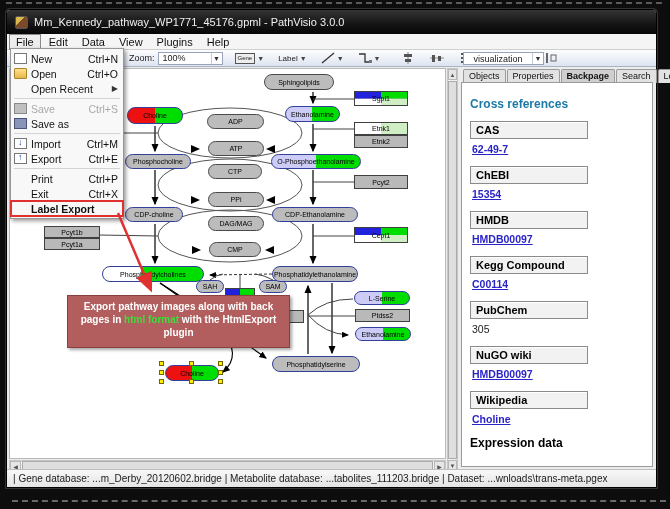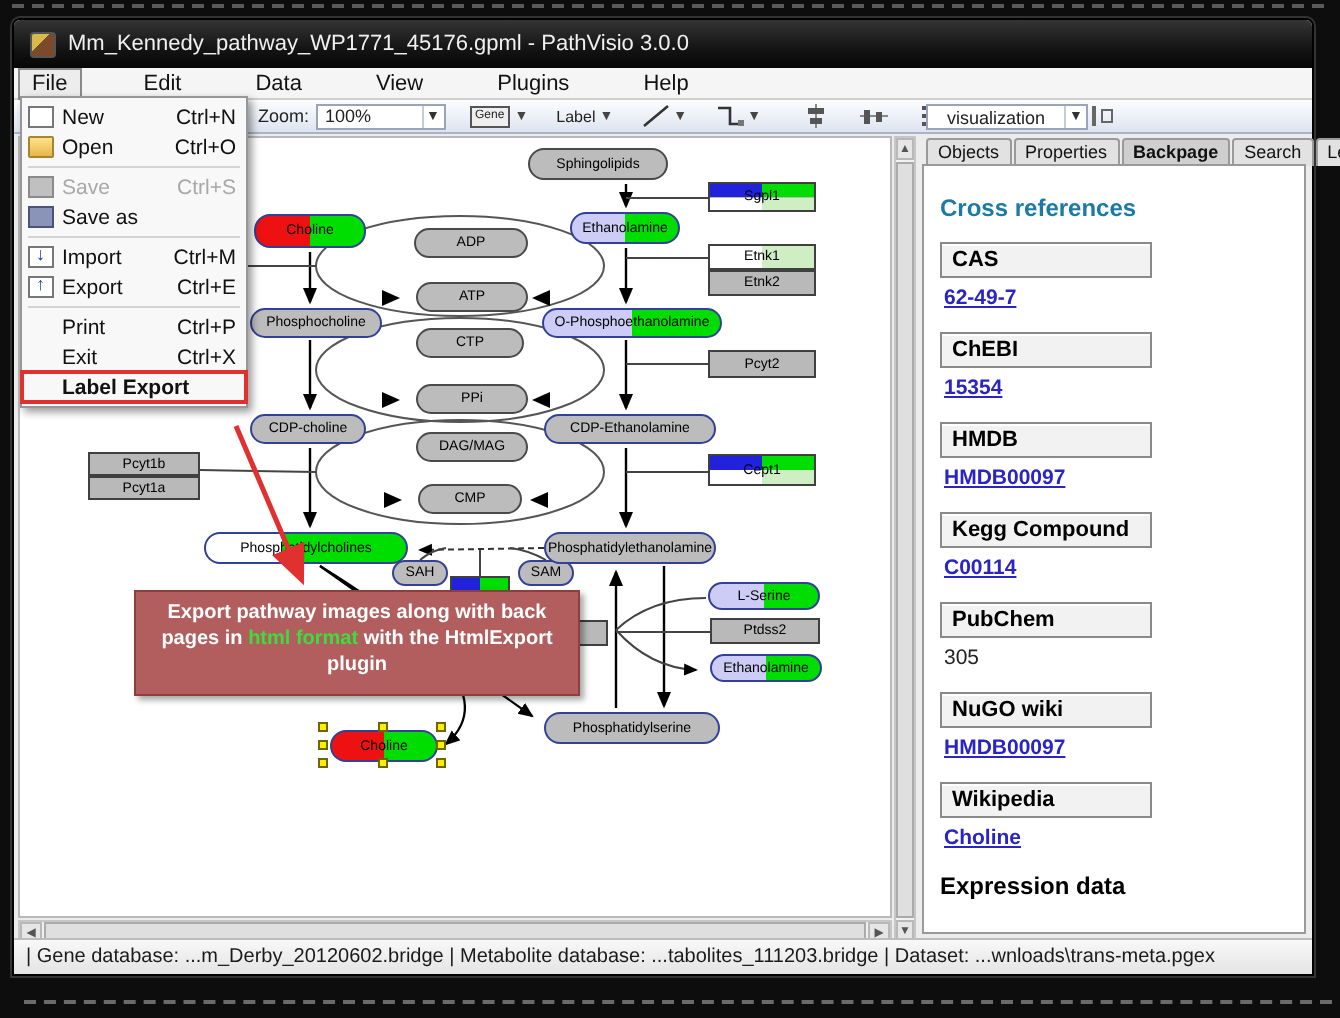--- a/index.html
+++ b/index.html
@@ -6,21 +6,21 @@
   html,body { width:670px; height:509px; background:#0d0d0d; font-family:"Liberation Sans", sans-serif; overflow:hidden; }
   #screenshot { position:relative; width:670px; height:509px; background:#0d0d0d; }
   .edge-dash-top { position:absolute; left:6px; right:8px; top:2px; border-top:2px dashed #5a5a5a; }
   .edge-dash-bottom { position:absolute; left:12px; right:4px; top:500px; border-top:2px dashed #6a6a6a; }
 
   
   .window { position:absolute; left:6px; top:9px; width:651px; height:479px; background:#ececec; border:1px solid #000; border-radius:4px 4px 0 0; box-shadow:0 0 0 1px #333; }
   .titlebar { position:absolute; left:0; top:0; right:0; height:24px; background:linear-gradient(#343434,#141414 60%,#060606); border-radius:3px 3px 0 0; display:flex; align-items:center; padding:0 8px; }
   .app-icon { width:13px; height:13px; margin-right:6px; border-radius:2px; background:linear-gradient(135deg,#d8b94a 0 40%,#7a4a2a 40% 100%); border:1px solid #555; }
   .title-text { color:#f0f0f0; font-size:11px; white-space:nowrap; }
-  .menubar { position:absolute; left:0; top:24px; right:0; height:16px; background:#f5f5f5; border-bottom:1px solid #cfcfcf; display:flex; align-items:center; font-size:11px; color:#111;gap:23px; }
+  .menubar { position:absolute; left:0; top:24px; right:0; height:16px; background:#f5f5f5; border-bottom:1px solid #cfcfcf; display:flex; align-items:center; font-size:11px; color:#111; }
   .menubar .mitem { padding:1px 6px; margin-left:2px; }
   .menubar .mitem.active { border:1px solid #8a8a8a; background:#ededed; }
   .toolbar { position:absolute; left:0; top:40px; right:0; height:17px; background:linear-gradient(#fdfdfe,#dde4f0); border-bottom:1px solid #a9b4c8; display:flex; align-items:center; font-size:9px; color:#222; }
   .tb-label { margin-left:122px; font-size:9px; }
   .combo { display:flex; align-items:center; background:#fff; border:1px solid #9aa4b8; height:13px; margin-left:3px; }
   .combo .val { padding:0 4px; font-size:9px; min-width:52px; }
   .combo .drop { width:11px; height:11px; font-size:7px; color:#333; display:flex; align-items:center; justify-content:center; border-left:1px solid #c4ccd8; }
   .tb-btn { display:flex; align-items:center; margin-left:10px; height:14px; padding:0 2px; }
   .tb-btn .caret { font-size:7px; color:#444; margin-left:2px; }
   .gene-chip { border:1px solid #555; background:#eee; font-size:6px; padding:0 2px; line-height:9px; }
@@ -64,21 +64,21 @@
   .vscroll .thumb { position:absolute; top:12px; bottom:12px; left:0; right:0; background:#dfdfdf; border:1px solid #ababab; }
 
   
   .panel { position:absolute; left:452px; top:0; right:1px; bottom:0; background:#ececec; }
   .tabs { position:absolute; left:4px; top:2px; right:2px; height:14px; display:flex; font-size:9px; color:#111; }
   .tab { border:1px solid #9a9a9a; border-bottom:none; background:#e2e2e2; padding:1px 5px; margin-right:1px; border-radius:2px 2px 0 0; }
   .tab.active { background:#cfcfcf; font-weight:bold; }
   .panel-content { position:absolute; left:2px; right:2px; top:15px; bottom:2px; background:#fff; border:1px solid #9a9a9a; padding:6px 8px; overflow:hidden; }
   .xref-heading { color:#1b7aa6; font-weight:bold; font-size:12px; margin:8px 0 10px 0; }
   .xref { margin-bottom:9px; }
-  .xref-header { width:106px; border:1px solid #8a8a8a; box-shadow:inset 0 1px 0 #fff; background:#f2f2f2; font-weight:bold; font-size:11px; padding:2px 5px; color:#000; }
+  .xref-header { width:118px; border:1px solid #8a8a8a; box-shadow:inset 0 1px 0 #fff; background:#f2f2f2; font-weight:bold; font-size:11px; padding:2px 5px; color:#000; }
   .xref-link { display:inline-block; margin:4px 0 0 2px; color:#2a24c7; font-size:10.5px; font-weight:bold; text-decoration:underline; cursor:pointer; }
   .xref-plain { display:inline-block; margin:4px 0 0 2px; color:#222; font-size:10.5px; }
   .expr-heading { font-weight:bold; font-size:12px; color:#000; margin-top:4px; }
 
   
   .statusbar { position:absolute; left:0; right:0; bottom:0; height:18px; background:linear-gradient(#f8f8f8,#e4e4e4); border-top:1px solid #bdbdbd; display:flex; align-items:center; font-size:10px; color:#1a1a1a; padding:0 6px; white-space:nowrap; overflow:hidden; }
 
   
   .filemenu { position:absolute; left:10px; top:48px; width:114px; background:#f8f8f8; border:1px solid #979797; box-shadow:2px 2px 4px rgba(0,0,0,.4); z-index:50; padding:2px 0; }
   .fm-item { display:flex; align-items:center; height:15px; padding:0 5px 0 3px; font-size:10.5px; color:#111; }
@@ -359,20 +359,25 @@
     <div class="fm-item">
       <span class="ico ico-page"></span>
       <span class="lbl">New</span>
       <span class="sc">Ctrl+N</span>
     </div>
     <div class="fm-item">
       <span class="ico ico-folder"></span>
       <span class="lbl">Open</span>
       <span class="sc">Ctrl+O</span>
     </div>
+    <div class="fm-item">
+      <span class="ico"></span>
+      <span class="lbl">Open Recent</span>
+      <span class="sub-arrow">▶</span>
+    </div>
     <div class="fm-sep"></div>
     <div class="fm-item disabled">
       <span class="ico ico-floppy gray"></span>
       <span class="lbl">Save</span>
       <span class="sc">Ctrl+S</span>
     </div>
     <div class="fm-item">
       <span class="ico ico-floppy"></span>
       <span class="lbl">Save as</span>
     </div>

